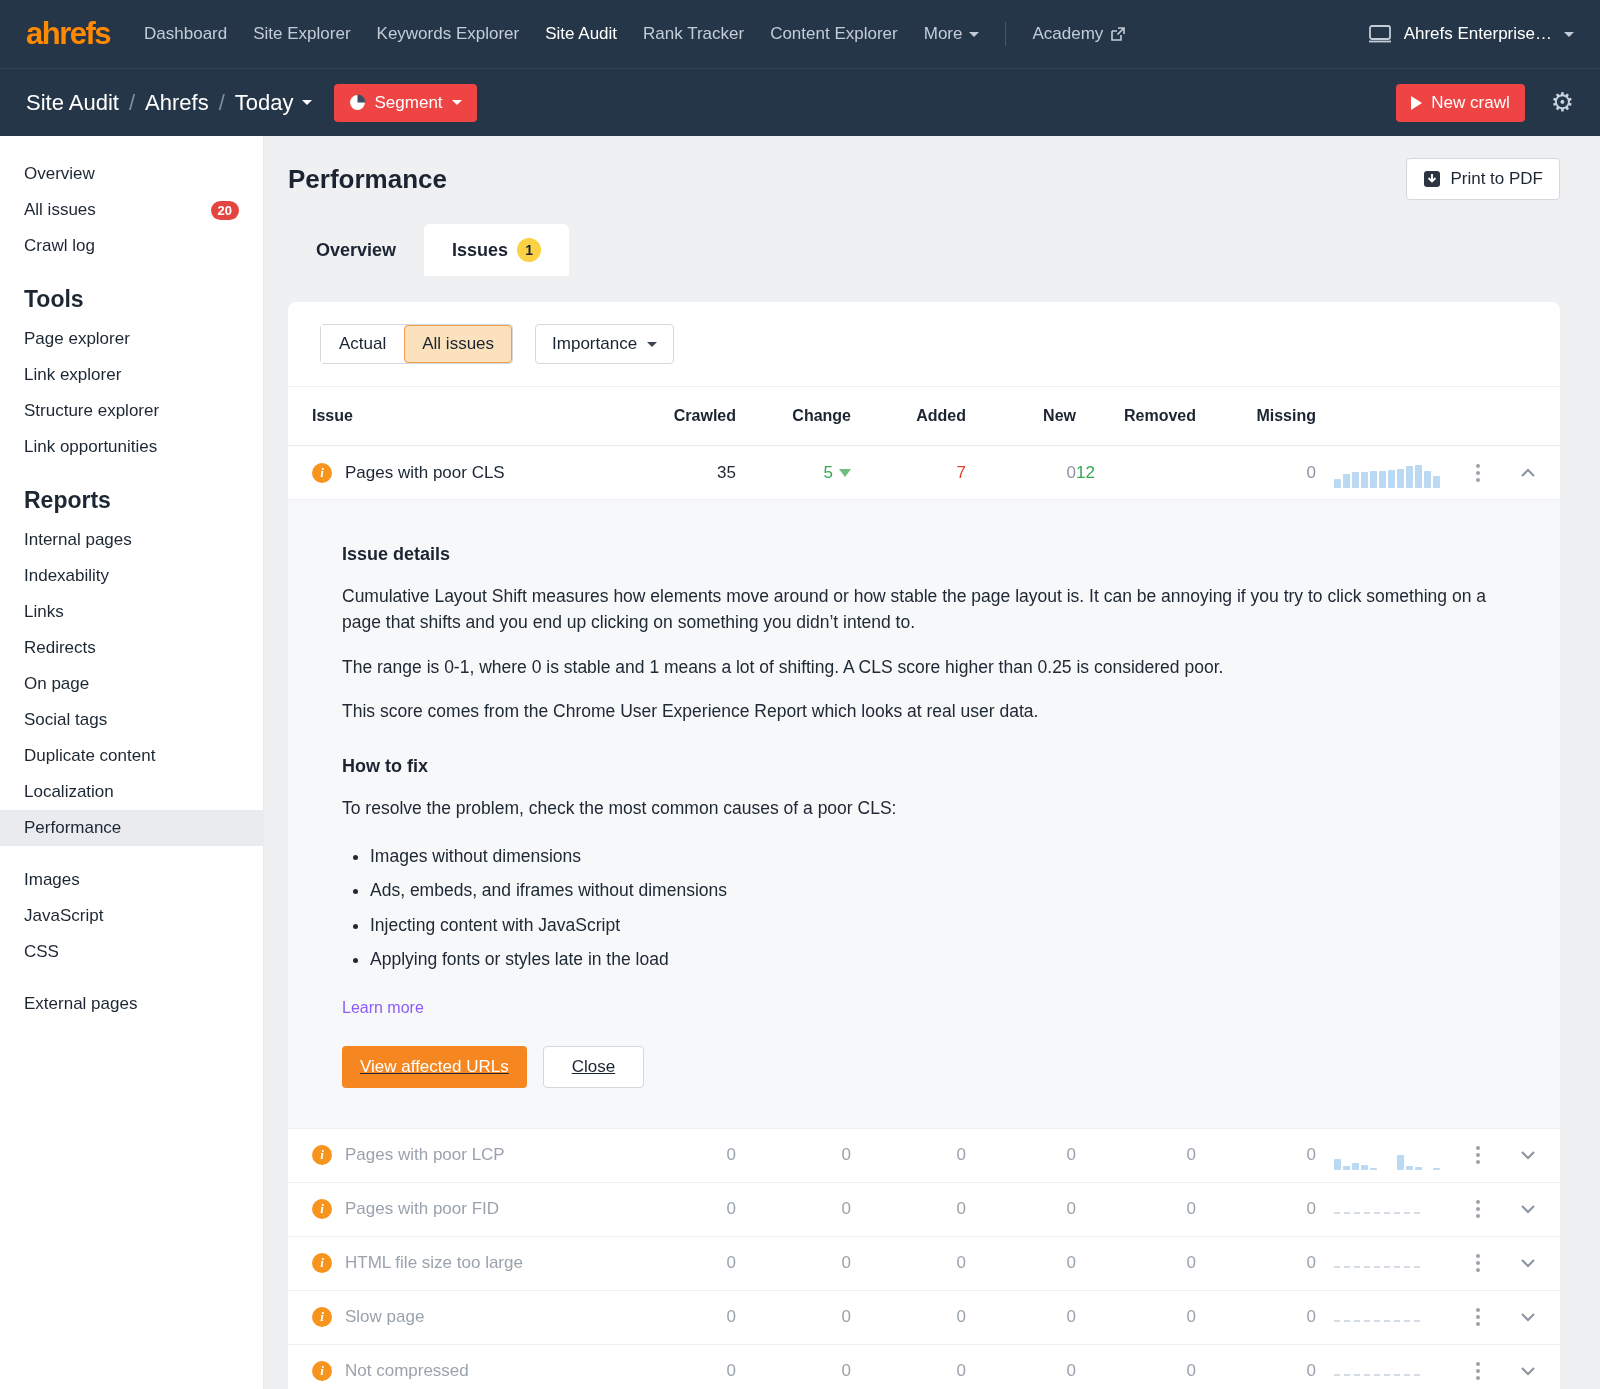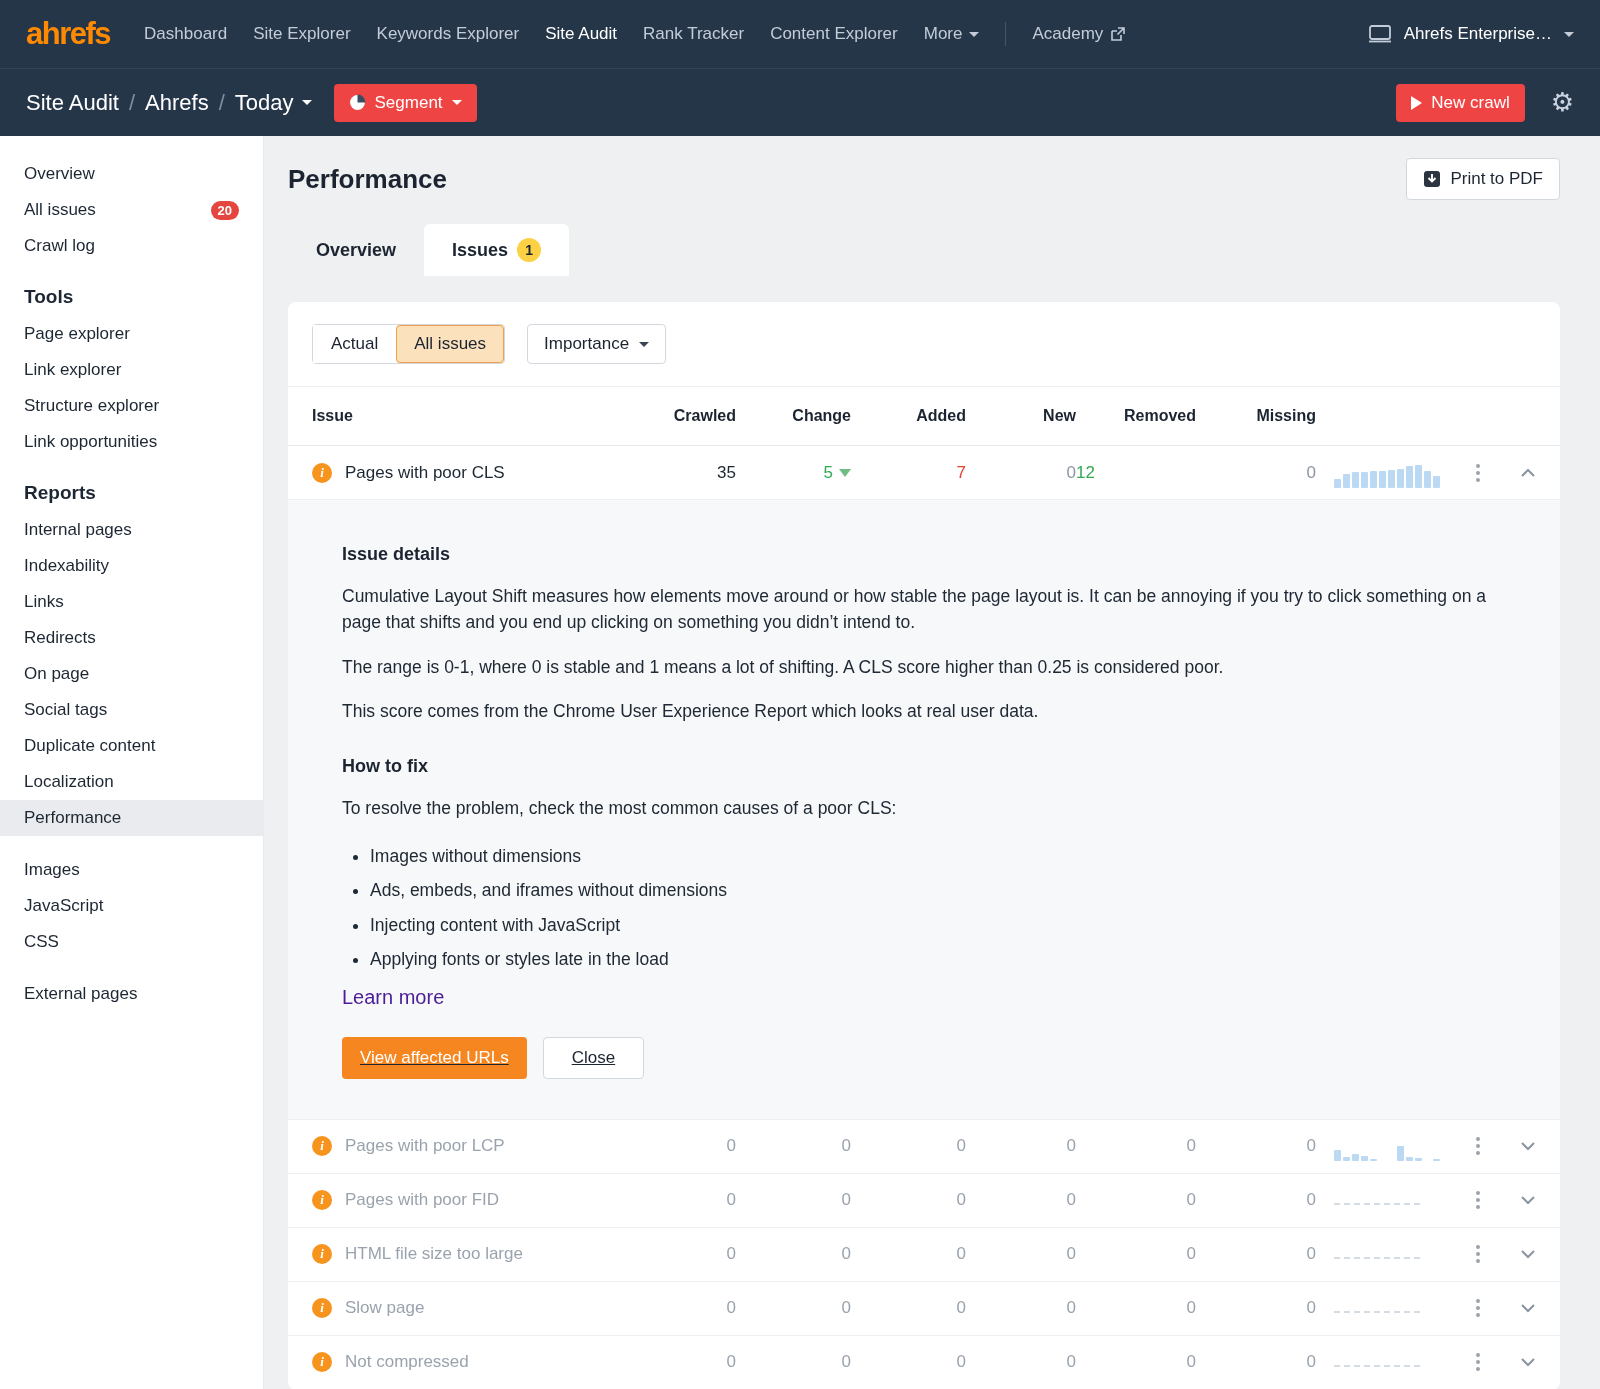--- a/index.html
+++ b/index.html
@@ -44,21 +44,21 @@
   .spacer { flex: 1; }
 
   
   .layout { display: flex; height: 1253px; }
   .sidebar { width: 264px; background: #ffffff; border-right: 1px solid #e8eaed; padding: 20px 0; flex-shrink: 0; }
   .side-item {
     padding: 8px 24px; display: flex; justify-content: space-between; align-items: center;
     cursor: pointer; color: #1d2733; font-size: 17px;
   }
   .side-item.active { background: #e9ebee; }
-  .side-title { font-weight: 700; padding: 22px 24px 8px; font-size: 19px; }
+  .side-title { font-weight: 700; padding: 22px 24px 8px; font-size: 23px; }
   .group-gap { height: 16px; }
   .badge-red {
     background: #e5453f; color: #fff; border-radius: 12px; font-size: 13px;
     padding: 3px 7px; font-weight: 700; line-height: 1;
   }
 
   
   .main { flex: 1; padding: 22px 40px 0 24px; }
   .main-header { display: flex; justify-content: space-between; align-items: center; }
   .page-title { font-size: 26px; font-weight: 700; color: #1b2430; }
@@ -70,21 +70,21 @@
 
   .tabs { display: flex; margin-top: 24px; }
   .tab { padding: 0 28px; height: 52px; display: flex; align-items: center; gap: 9px; font-size: 18px; font-weight: 700; color: #1b2430; cursor: pointer; }
   .tab.active { background: #ffffff; border-radius: 6px 6px 0 0; }
   .badge-yellow {
     background: #fcd144; color: #1b2430; border-radius: 50%; width: 24px; height: 24px;
     display: inline-flex; align-items: center; justify-content: center; font-size: 14px; font-weight: 700;
   }
 
   .card { background: #ffffff; border-radius: 8px; margin-top: 26px; overflow: hidden; }
-  .filter-bar { padding: 22px 24px; display: flex; align-items: center; border-bottom: 1px solid #edeff2; }
+  .filter-bar { padding: 22px 32px; display: flex; align-items: center; border-bottom: 1px solid #edeff2; }
   .segmented { display: inline-flex; border: 1px solid #d3d8de; border-radius: 4px; }
   .seg { padding: 9px 18px; font-size: 17px; cursor: pointer; color: #1b2430; background: #fff; border: none; font-family: inherit; }
   .seg.selected { background: #fbe2bd; outline: 1px solid #f0a04a; outline-offset: -1px; border-radius: 4px; }
   .importance-btn {
     margin-left: 22px; border: 1px solid #d3d8de; background: #fff; border-radius: 4px;
     padding: 9px 16px; font-size: 17px; display: inline-flex; align-items: center; gap: 10px;
     cursor: pointer; color: #1b2430; font-family: inherit;
   }
   .caret-dark { width: 0; height: 0; border-left: 5px solid transparent; border-right: 5px solid transparent; border-top: 5px solid #3c4653; display: inline-block; }
 
@@ -117,21 +117,21 @@
   .kebab { display: flex; flex-direction: column; gap: 3px; cursor: pointer; padding: 4px; }
   .kebab span { width: 4px; height: 4px; border-radius: 50%; background: #9aa3ad; }
 
   
   .details { background: #f7f8fa; padding: 44px 70px 40px 54px; border-bottom: 1px solid #edeff2; }
   .details h3 { font-size: 18px; font-weight: 700; color: #1b2430; margin-bottom: 18px; }
   .details p { font-size: 17.5px; line-height: 1.5; color: #202a35; max-width: 1150px; margin-bottom: 18px; }
   .details .fix-title { margin-top: 32px; }
   .details ul { margin: 4px 0 8px 0; padding-left: 28px; max-width: 1150px; }
   .details li { font-size: 17.5px; line-height: 1.95; color: #202a35; }
-  .link-blue { color: #4c1d95; cursor: pointer; font-size: 20px; text-decoration: none; display: inline-block; margin-top: 2px; }
+  .link-blue { color: #8b5cf6; cursor: pointer; font-size: 16px; text-decoration: none; display: inline-block; margin-top: 15px; }
   .detail-actions { display: flex; gap: 16px; margin-top: 28px; text-decoration: underline; }
   .btn-orange { background: #f6861f; color: #fff; border: none; border-radius: 4px; height: 42px; padding: 0 18px; font-size: 17px; cursor: pointer; font-family: inherit; }
   .btn-plain { background: #fff; border: 1px solid #d3d8de; color: #1b2430; border-radius: 4px; height: 42px; padding: 0 28px; font-size: 17px; cursor: pointer; font-family: inherit; }
 
   svg { display: block; }
 </style>
 </head>
 <body>
 
 <header class="topnav">

